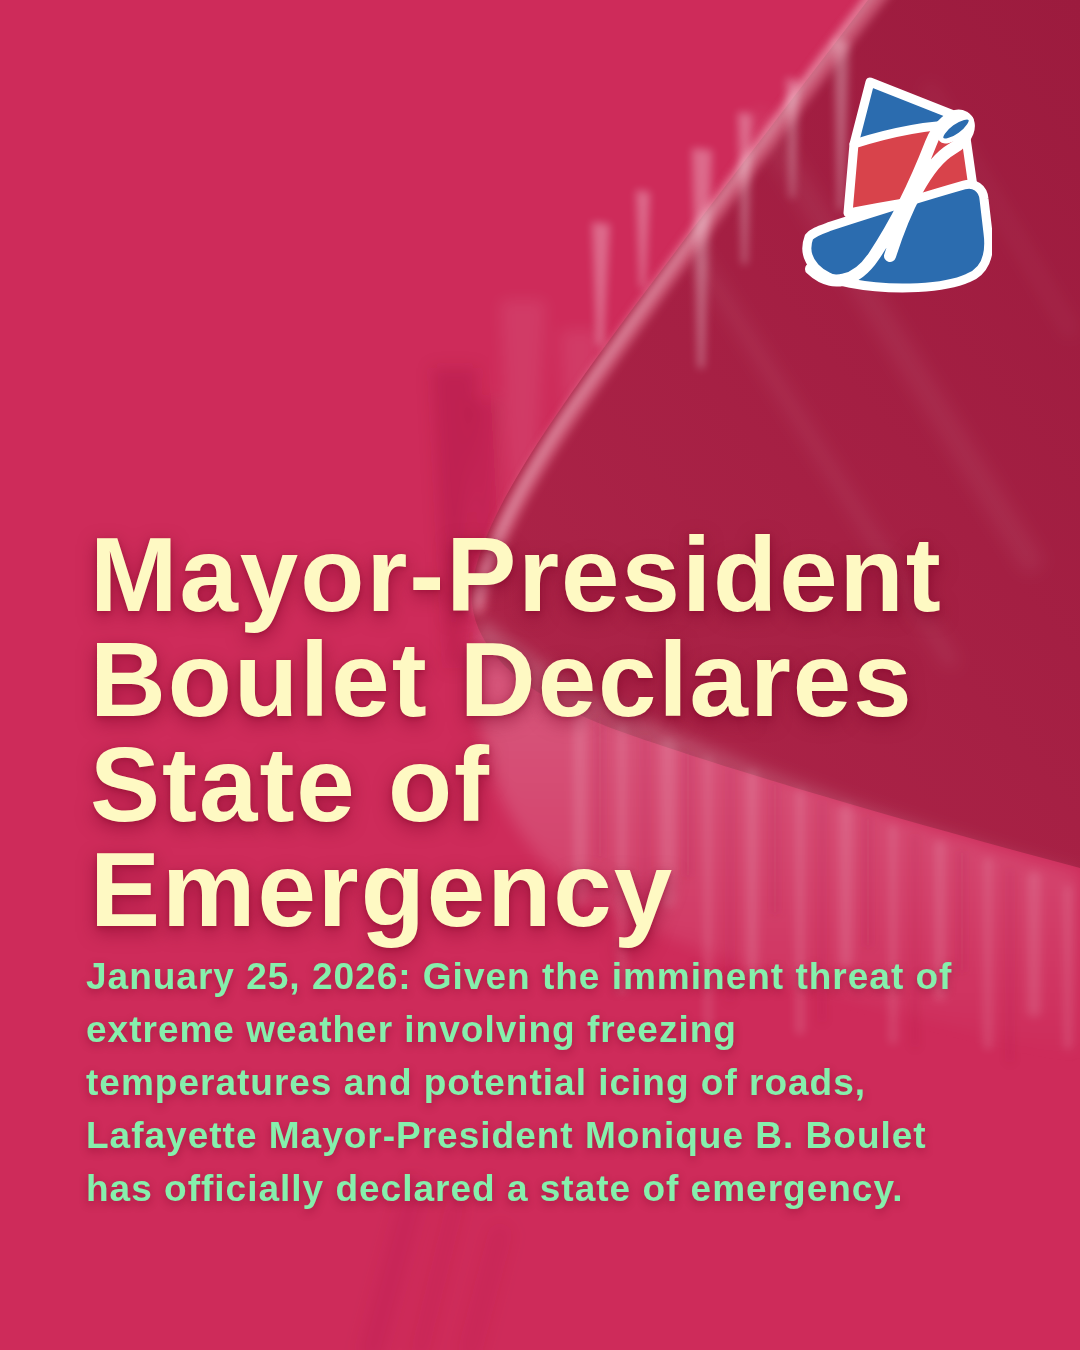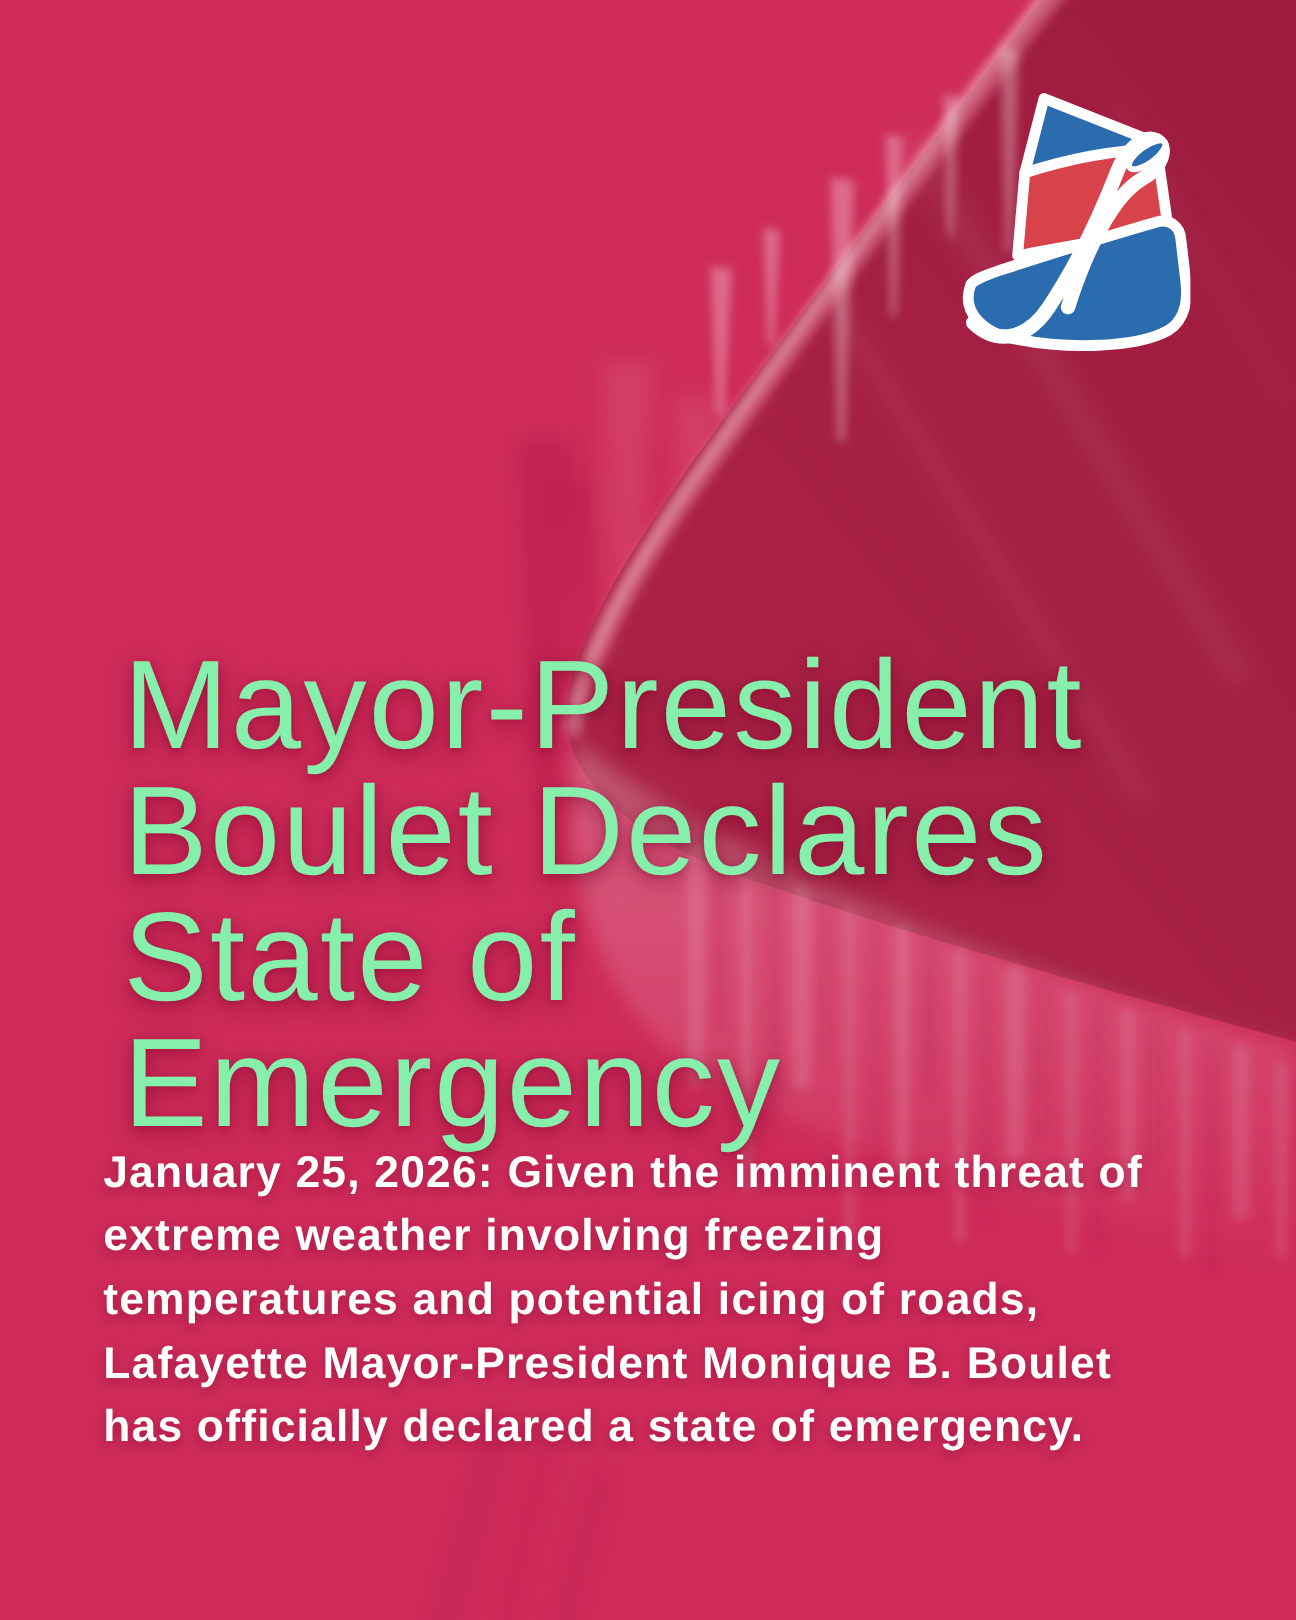--- a/index.html
+++ b/index.html
@@ -13,35 +13,35 @@
   .bg{position:absolute;inset:0;display:block;}
   .logo{
     position:absolute;
     top:76px;right:88px;
     width:196px;height:224px;
   }
   .headline{
     position:absolute;
     left:86px;top:518px;
     width:960px;
-    margin:17px;
-    color:#86efac;
+    margin:4px;
+    color:#fef9c3;
     font-size:105px;
     line-height:105px;
-    font-weight:400;
+    font-weight:700;
     letter-spacing:2px;
     white-space:pre-line;
     text-shadow:0 6px 18px rgba(122,4,38,0.55), 0 2px 5px rgba(122,4,38,0.35);
   }
   .body-text{
     position:absolute;
     left:86px;top:950px;
     width:940px;
     margin:0;
-    color:#ffffff;
+    color:#86efac;
     font-size:37px;
     line-height:53px;
     font-weight:700;
     letter-spacing:1px;
     white-space:pre-line;
     text-shadow:0 3px 9px rgba(122,4,38,0.45);
   }
 </style>
 </head>
 <body>

